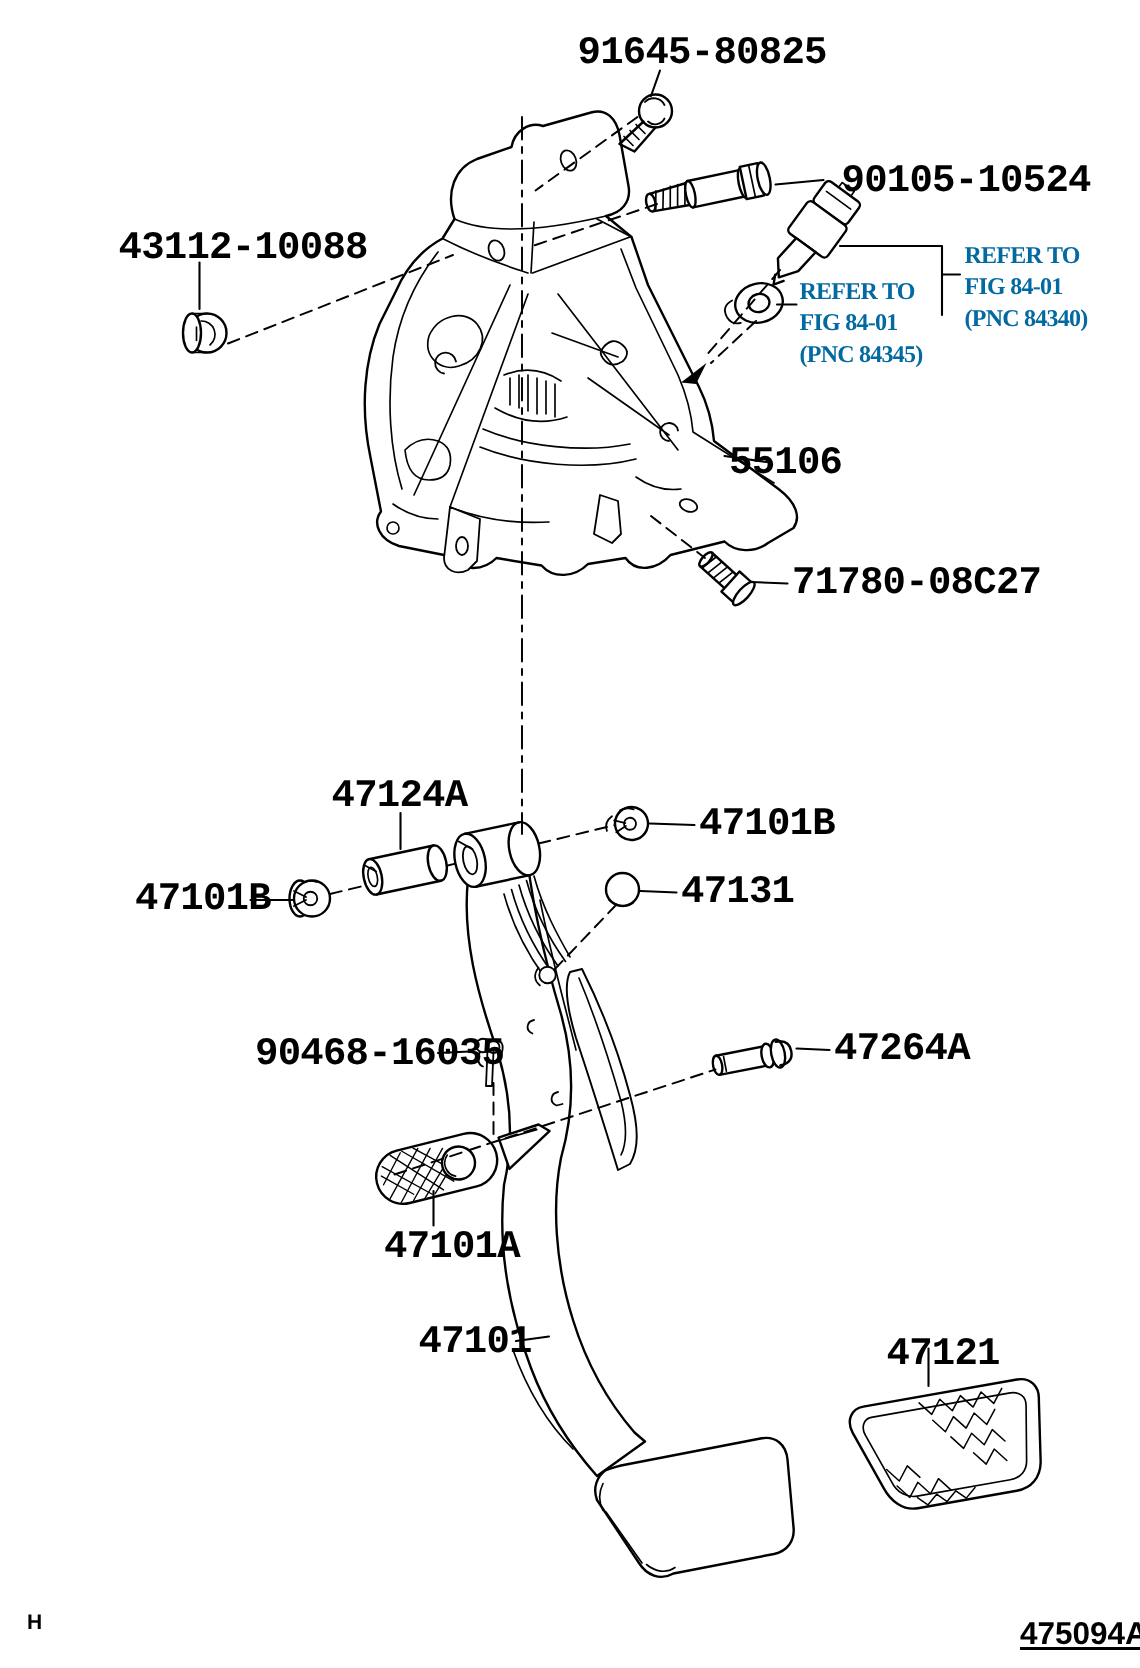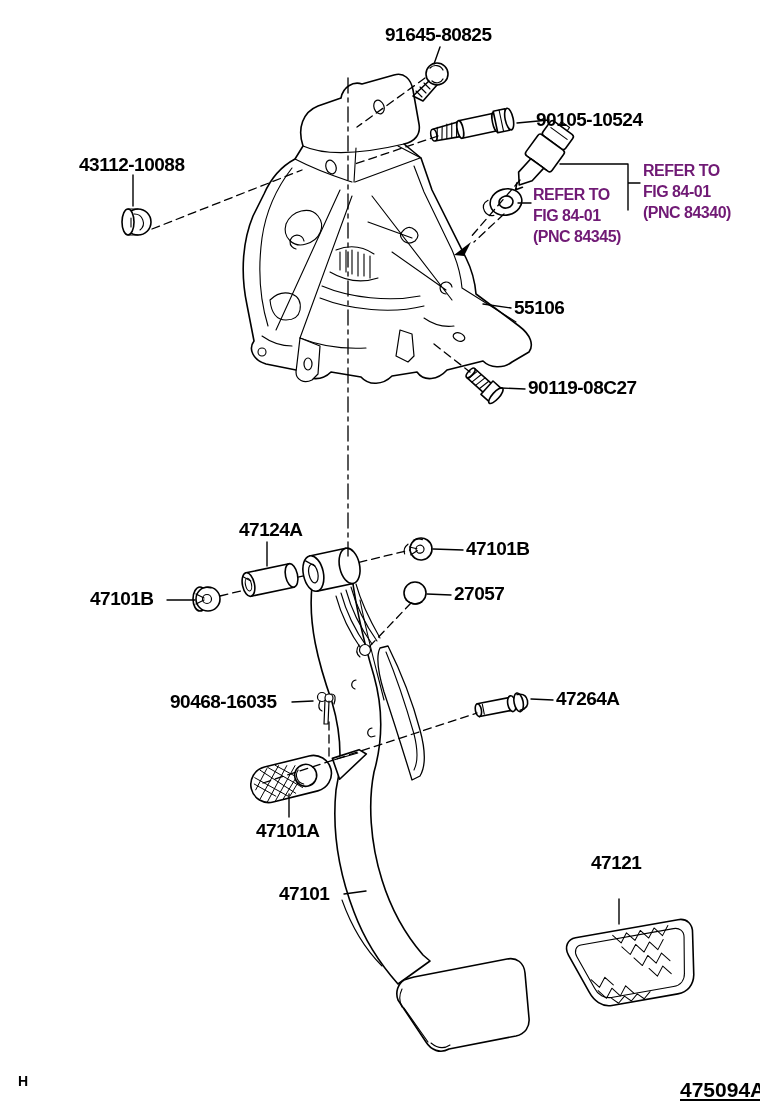--- a/index.html
+++ b/index.html
@@ -1,23 +1,23 @@
 <!DOCTYPE html>
 <html><head>
 <meta charset="utf-8">
 <style>
   html,body{margin:0;padding:0;background:#ffffff;}
   body{width:760px;height:1112px;position:relative;overflow:hidden;
        font-family:"Liberation Sans",sans-serif;}
   .canvas{position:absolute;left:0;top:0;}
-  .part-label{position:absolute;font-family:Liberation Sans, sans-serif;
-      font-weight:bold;font-size:19px;letter-spacing:-0.5px;color:#000;
+  .part-label{position:absolute;font-family:Liberation Mono, monospace;
+      font-weight:bold;font-size:26px;letter-spacing:-0.5px;color:#000;
       white-space:nowrap;line-height:22px;}
-  .refer-note{position:absolute;font-family:Liberation Sans, sans-serif;
-      font-weight:bold;font-size:16px;letter-spacing:-0.5px;color:#701a75;
+  .refer-note{position:absolute;font-family:Liberation Serif, serif;
+      font-weight:bold;font-size:16px;letter-spacing:-0.5px;color:#0369a1;
       line-height:21px;white-space:nowrap;}
   .corner-mark{position:absolute;left:18px;top:1073px;font-weight:bold;
       font-size:14px;color:#000;}
   .figure-code{position:absolute;left:680px;top:1078px;font-weight:bold;
       font-size:21px;letter-spacing:0;color:#000;text-decoration:underline;}
 </style>
 </head>
 <body>
 
 <svg class="canvas" width="760" height="1112" viewBox="0 0 760 1112">
@@ -242,33 +242,33 @@
       <path d="M619,899 V924"></path>
       <path d="M518,203 L531,203"></path>
     </g>
     <g stroke-width="1.4">
       <path d="M560,164 L628,164 M628,164 V210 M628,183 L640,183"></path>
     </g>
   </g>
 </svg>
 
 <div class="part-label" style="left:385px;top:24px">91645-80825</div>
-<div class="part-label" style="left:536px;top:109px">90105-10524</div>
+<div class="part-label" style="left:561px;top:109px">90105-10524</div>
 <div class="part-label" style="left:79px;top:154px">43112-10088</div>
-<div class="part-label" style="left:514px;top:297px">55106</div>
-<div class="part-label" style="left:528px;top:377px">90119-08C27</div>
-<div class="part-label" style="left:239px;top:519px">47124A</div>
+<div class="part-label" style="left:486px;top:297px">55106</div>
+<div class="part-label" style="left:528px;top:377px">71780-08C27</div>
+<div class="part-label" style="left:221px;top:519px">47124A</div>
 <div class="part-label" style="left:466px;top:538px">47101B</div>
 <div class="part-label" style="left:90px;top:588px">47101B</div>
-<div class="part-label" style="left:454px;top:583px">27057</div>
+<div class="part-label" style="left:454px;top:583px">47131</div>
 <div class="part-label" style="left:170px;top:691px">90468-16035</div>
 <div class="part-label" style="left:556px;top:688px">47264A</div>
 <div class="part-label" style="left:256px;top:820px">47101A</div>
 <div class="part-label" style="left:279px;top:883px">47101</div>
-<div class="part-label" style="left:591px;top:852px">47121</div>
+<div class="part-label" style="left:591px;top:891px">47121</div>
 
 <div class="refer-note" style="left:533px;top:184px">
   <div>REFER TO</div>
   <div>FIG 84-01</div>
   <div>(PNC 84345)</div>
 </div>
 <div class="refer-note" style="left:643px;top:160px">
   <div>REFER TO</div>
   <div>FIG 84-01</div>
   <div>(PNC 84340)</div>

